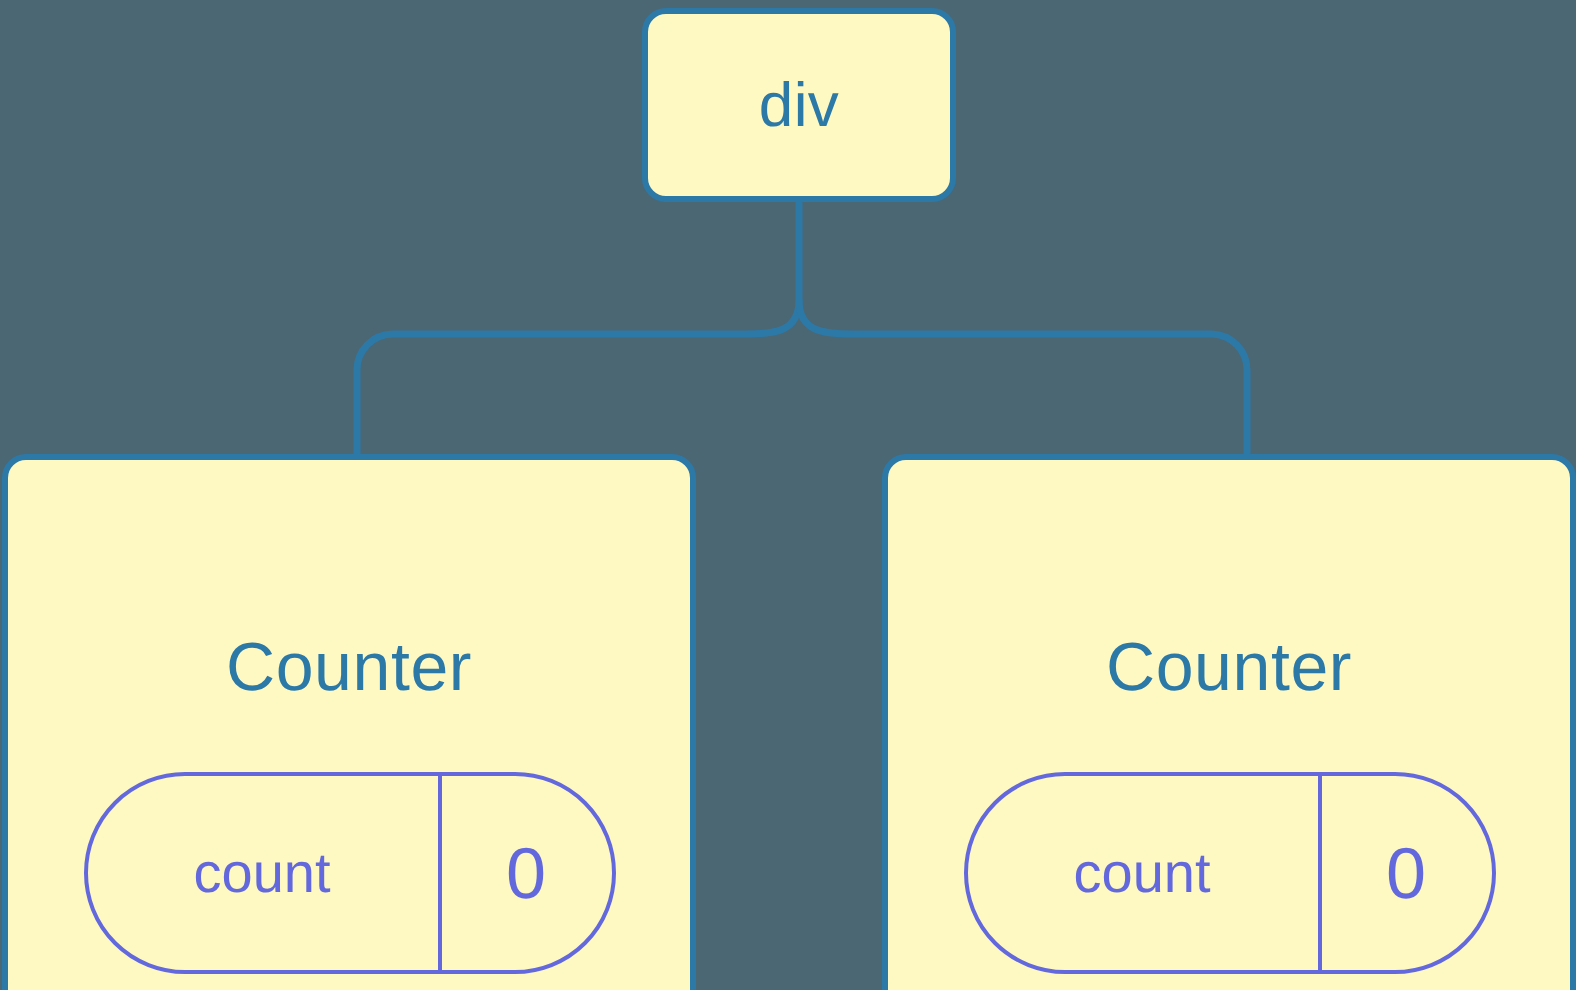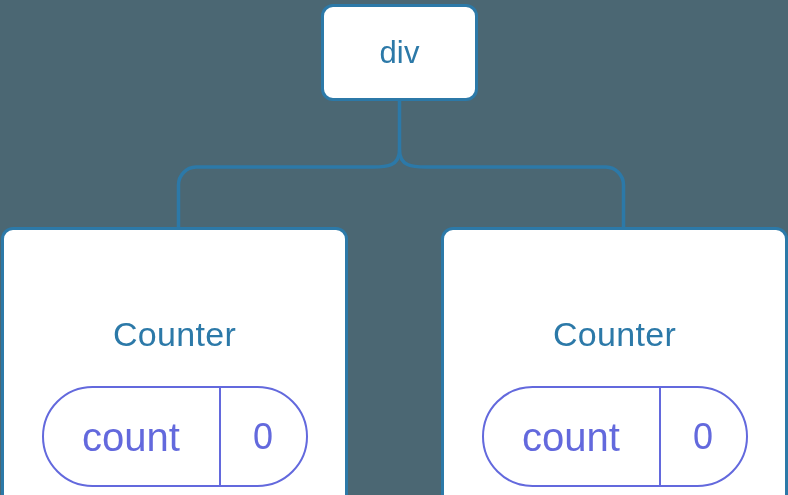--- a/index.html
+++ b/index.html
@@ -29,21 +29,21 @@
     width: 788px;
     height: 495px;
     z-index: 1;
   }
 
   
   .node {
     position: absolute;
     z-index: 2;
     box-sizing: border-box;
-    background: #ffffff;
+    background: #fef9c3;
     border: 3px solid #2c79a8;
     border-radius: 12px;
     display: flex;
     flex-direction: column;
     align-items: center;
   }
 
   .node-root {
     left: 321px;
     top: 4px;
@@ -97,21 +97,21 @@
     align-items: stretch;
     background: transparent;
   }
 
   .pill-key {
     flex: 0 0 175px;
     display: flex;
     align-items: center;
     justify-content: center;
     color: #6369dd;
-    font-size: 40px;
+    font-size: 28px;
     line-height: 1;
     border-right: 2px solid #6369dd;
   }
 
   .pill-value {
     flex: 1 1 auto;
     display: flex;
     align-items: center;
     justify-content: center;
     color: #6369dd;

